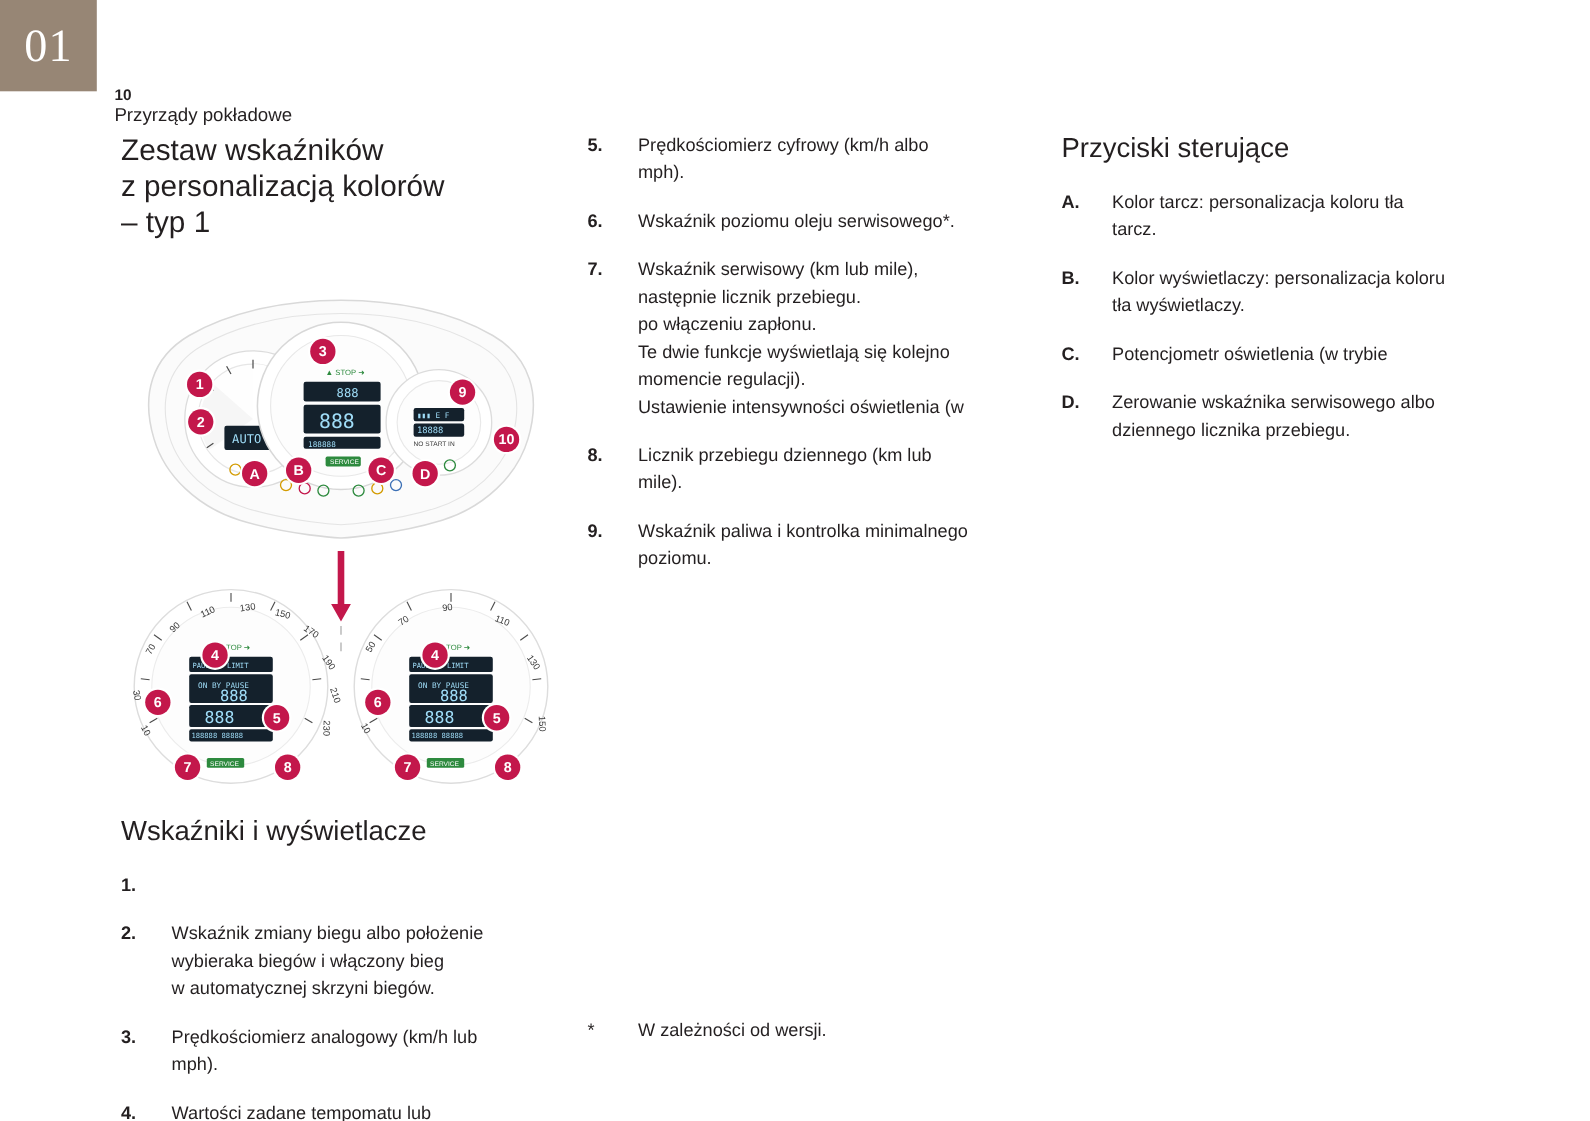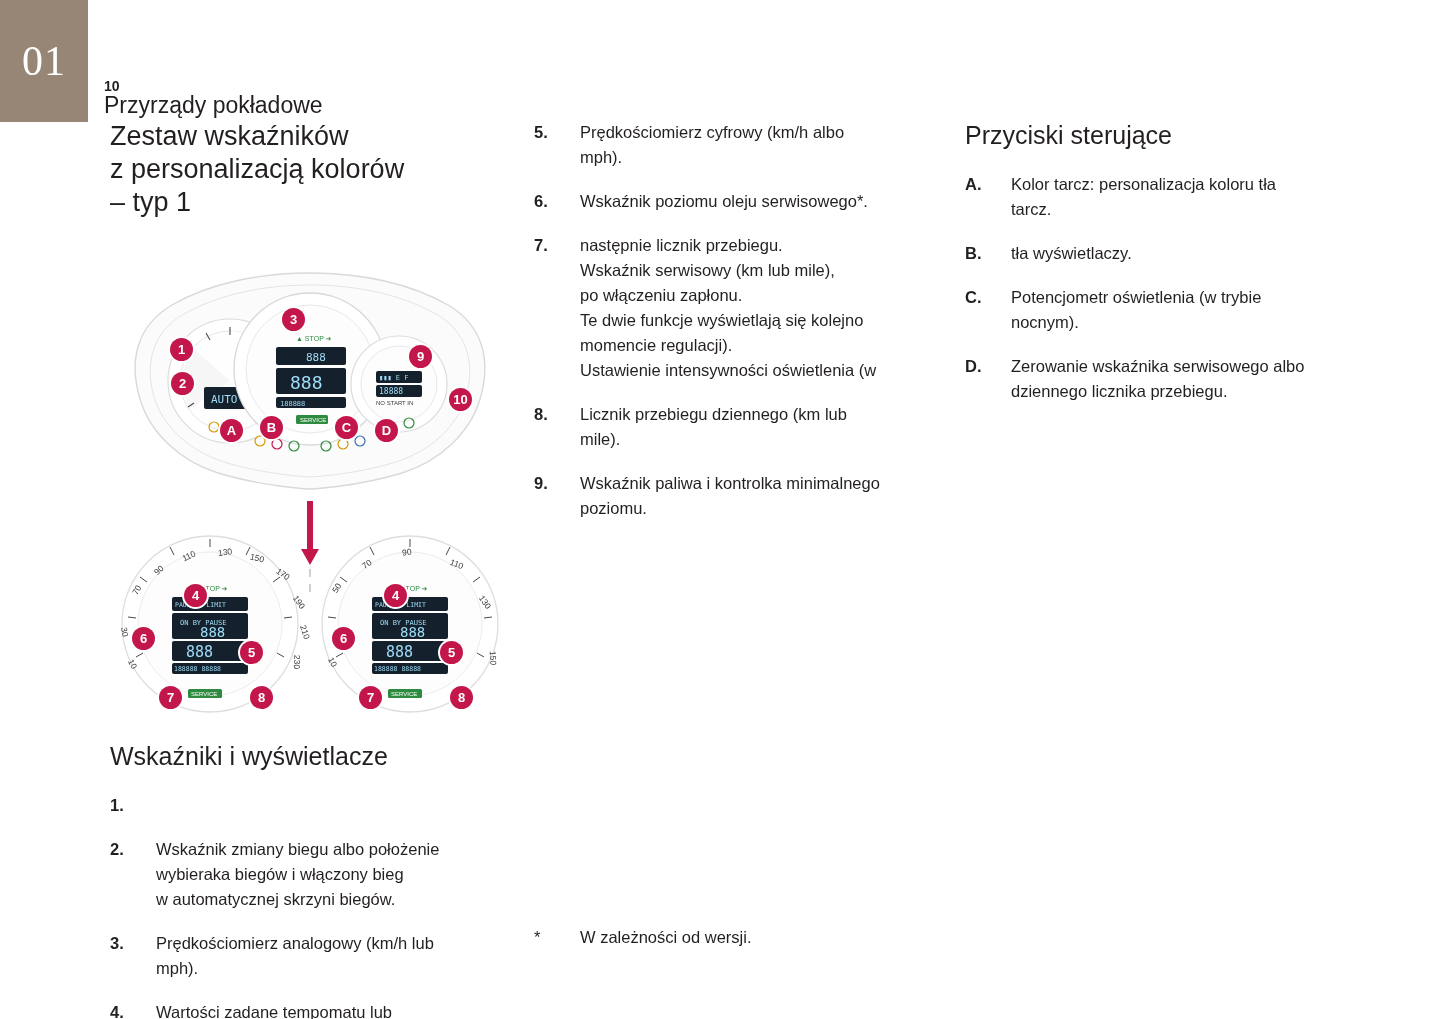--- a/index.html
+++ b/index.html
@@ -15,21 +15,21 @@
     position: relative;
     overflow: hidden;
   }
 
   
   .chapter-tab {
     position: absolute;
     left: 0;
     top: 0;
     width: 88px;
-    height: 122px;
+    height: 83px;
     background: #978675;
     display: flex;
     align-items: center;
     justify-content: center;
   }
   .chapter-tab .num {
     font-size: 42px;
     color: #ffffff;
     letter-spacing: 1px;
     font-family: "Liberation Serif", serif;
@@ -41,21 +41,21 @@
     position: absolute;
     left: 104px;
     top: 78px;
   }
   .page-head .page-num {
     font-size: 14px;
     font-weight: bold;
     line-height: 16px;
   }
   .page-head .section-name {
-    font-size: 23px;
+    font-size: 17px;
     line-height: 22px;
     color: #231f20;
   }
 
   
   .col {
     position: absolute;
     top: 120px;
   }
   .col-left  { left: 110px; width: 400px; }
@@ -369,22 +369,22 @@
     </li>
     <li class="item">
       <span class="marker">6.</span>
       <span class="text">
         <span class="line">Wskaźnik poziomu oleju serwisowego*.</span>
       </span>
     </li>
     <li class="item">
       <span class="marker">7.</span>
       <span class="text">
+        <span class="line">Wskaźnik serwisowy (km lub mile),</span>
         <span class="line">następnie licznik przebiegu.</span>
-        <span class="line">Wskaźnik serwisowy (km lub mile),</span>
         <span class="line">po włączeniu zapłonu.</span>
         <span class="line">Te dwie funkcje wyświetlają się kolejno</span>
         <span class="line">momencie regulacji).</span>
         <span class="line">Ustawienie intensywności oświetlenia (w</span>
       </span>
     </li>
     <li class="item">
       <span class="marker">8.</span>
       <span class="text">
         <span class="line">Licznik przebiegu dziennego (km lub</span>
@@ -407,28 +407,28 @@
     <li class="item">
       <span class="marker">A.</span>
       <span class="text">
         <span class="line">Kolor tarcz: personalizacja koloru tła</span>
         <span class="line">tarcz.</span>
       </span>
     </li>
     <li class="item">
       <span class="marker">B.</span>
       <span class="text">
+        <span class="line">Kolor wyświetlaczy: personalizacja koloru</span>
         <span class="line">tła wyświetlaczy.</span>
       </span>
     </li>
     <li class="item">
       <span class="marker">C.</span>
       <span class="text">
         <span class="line">Potencjometr oświetlenia (w trybie</span>
-        <span class="line">nocnym).</span>
       </span>
     </li>
     <li class="item">
       <span class="marker">D.</span>
       <span class="text">
         <span class="line">Zerowanie wskaźnika serwisowego albo</span>
         <span class="line">dziennego licznika przebiegu.</span>
       </span>
     </li>
   </ul>

